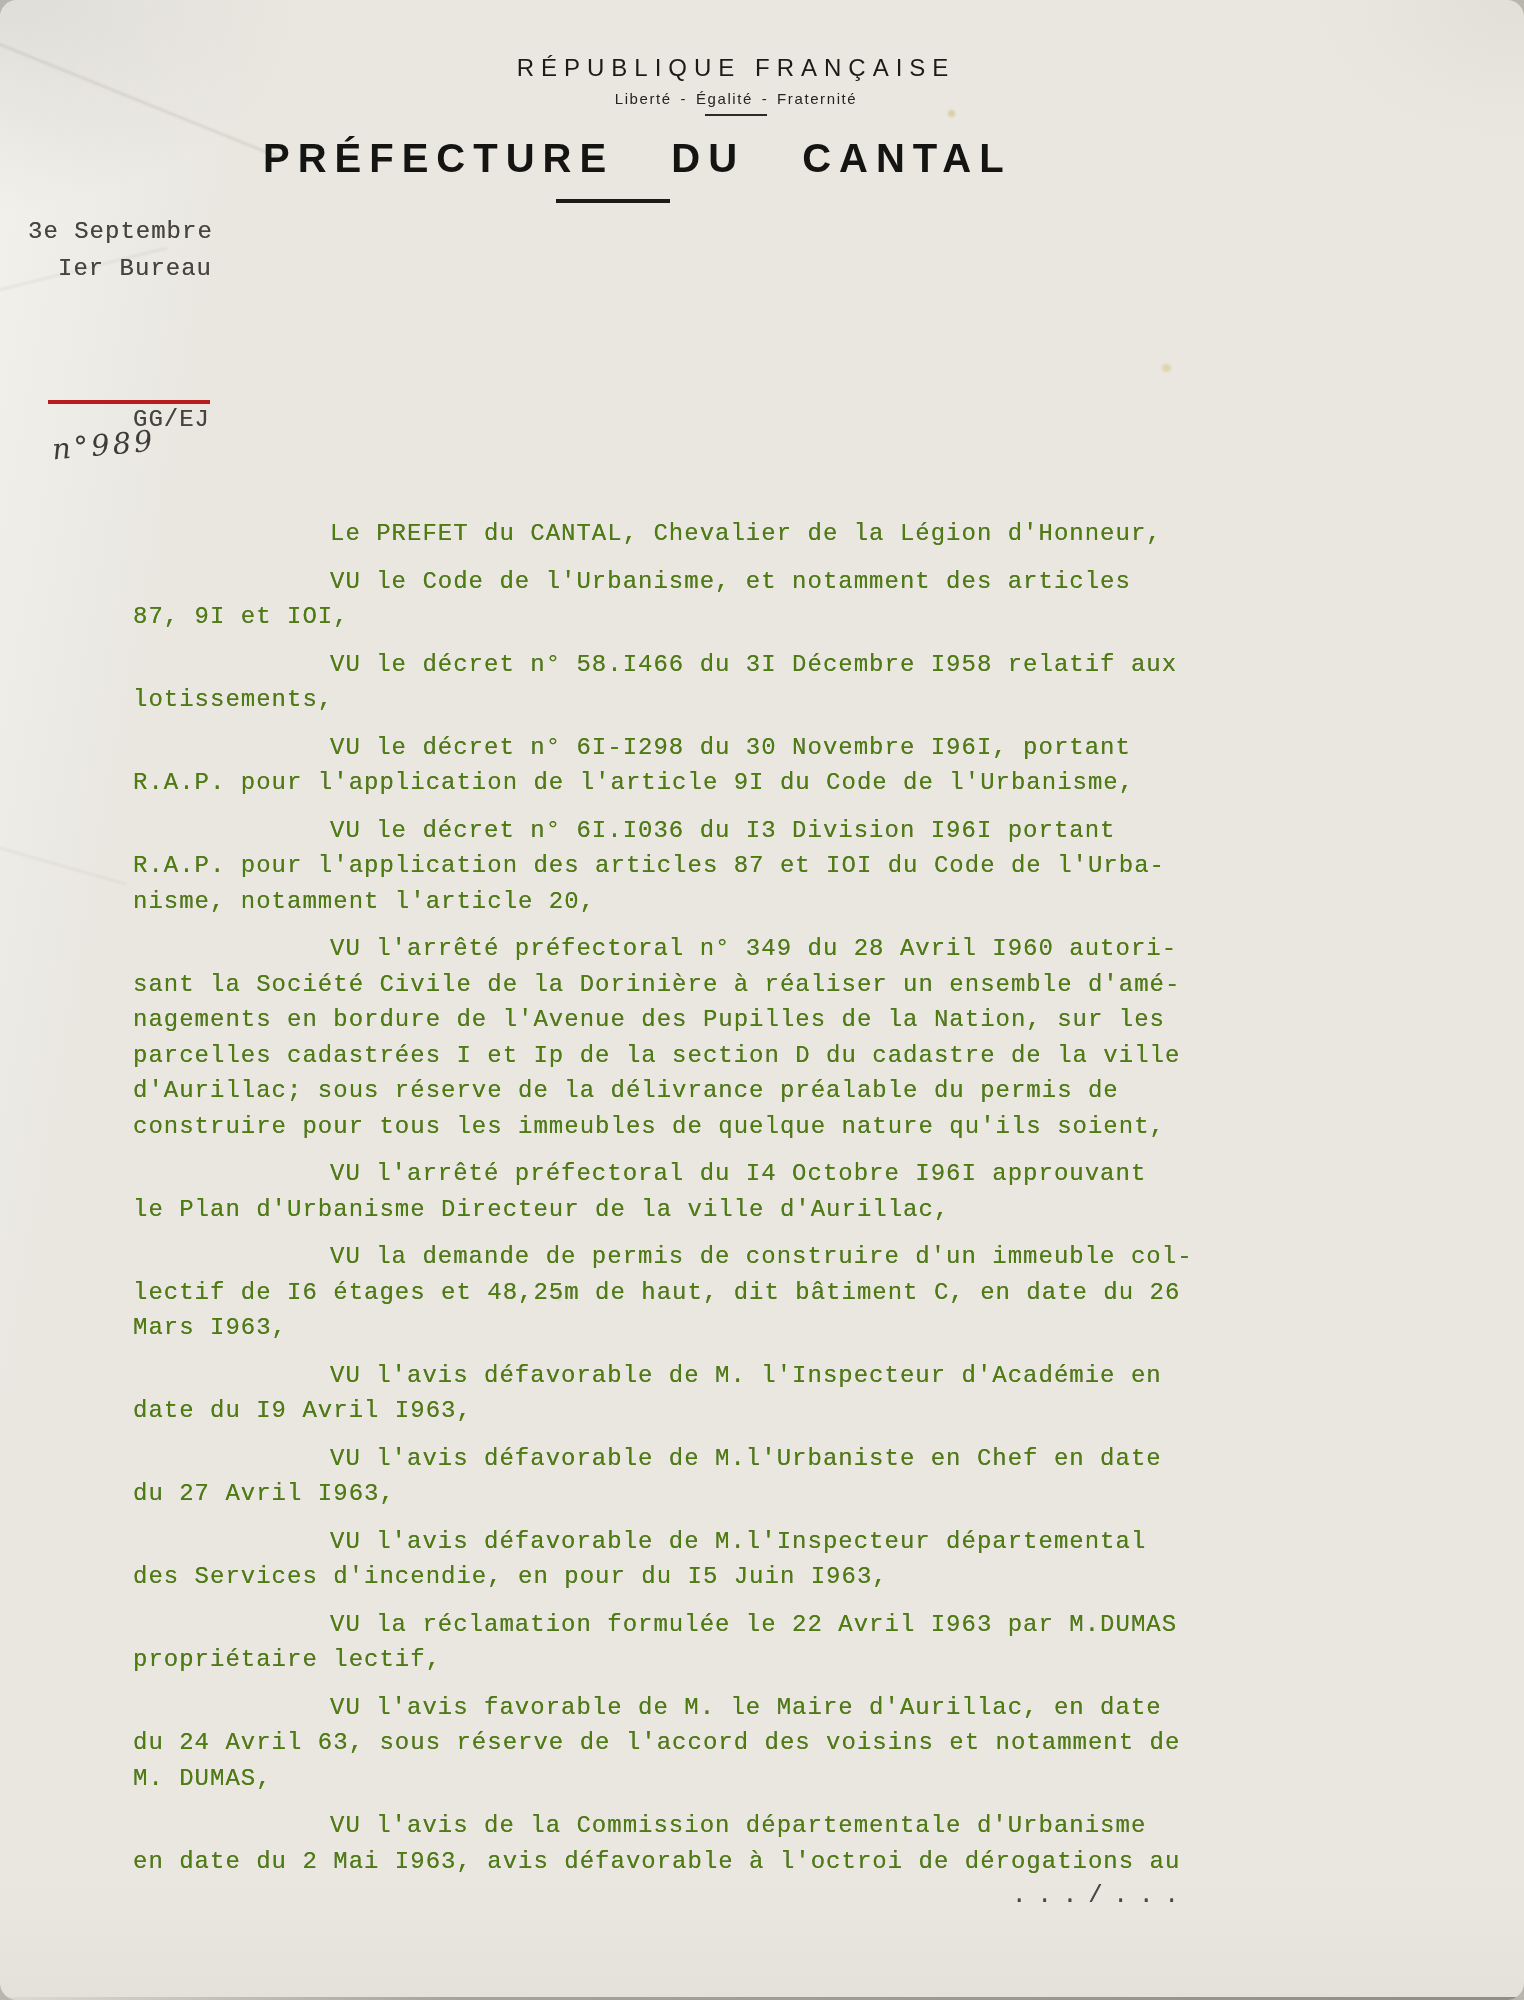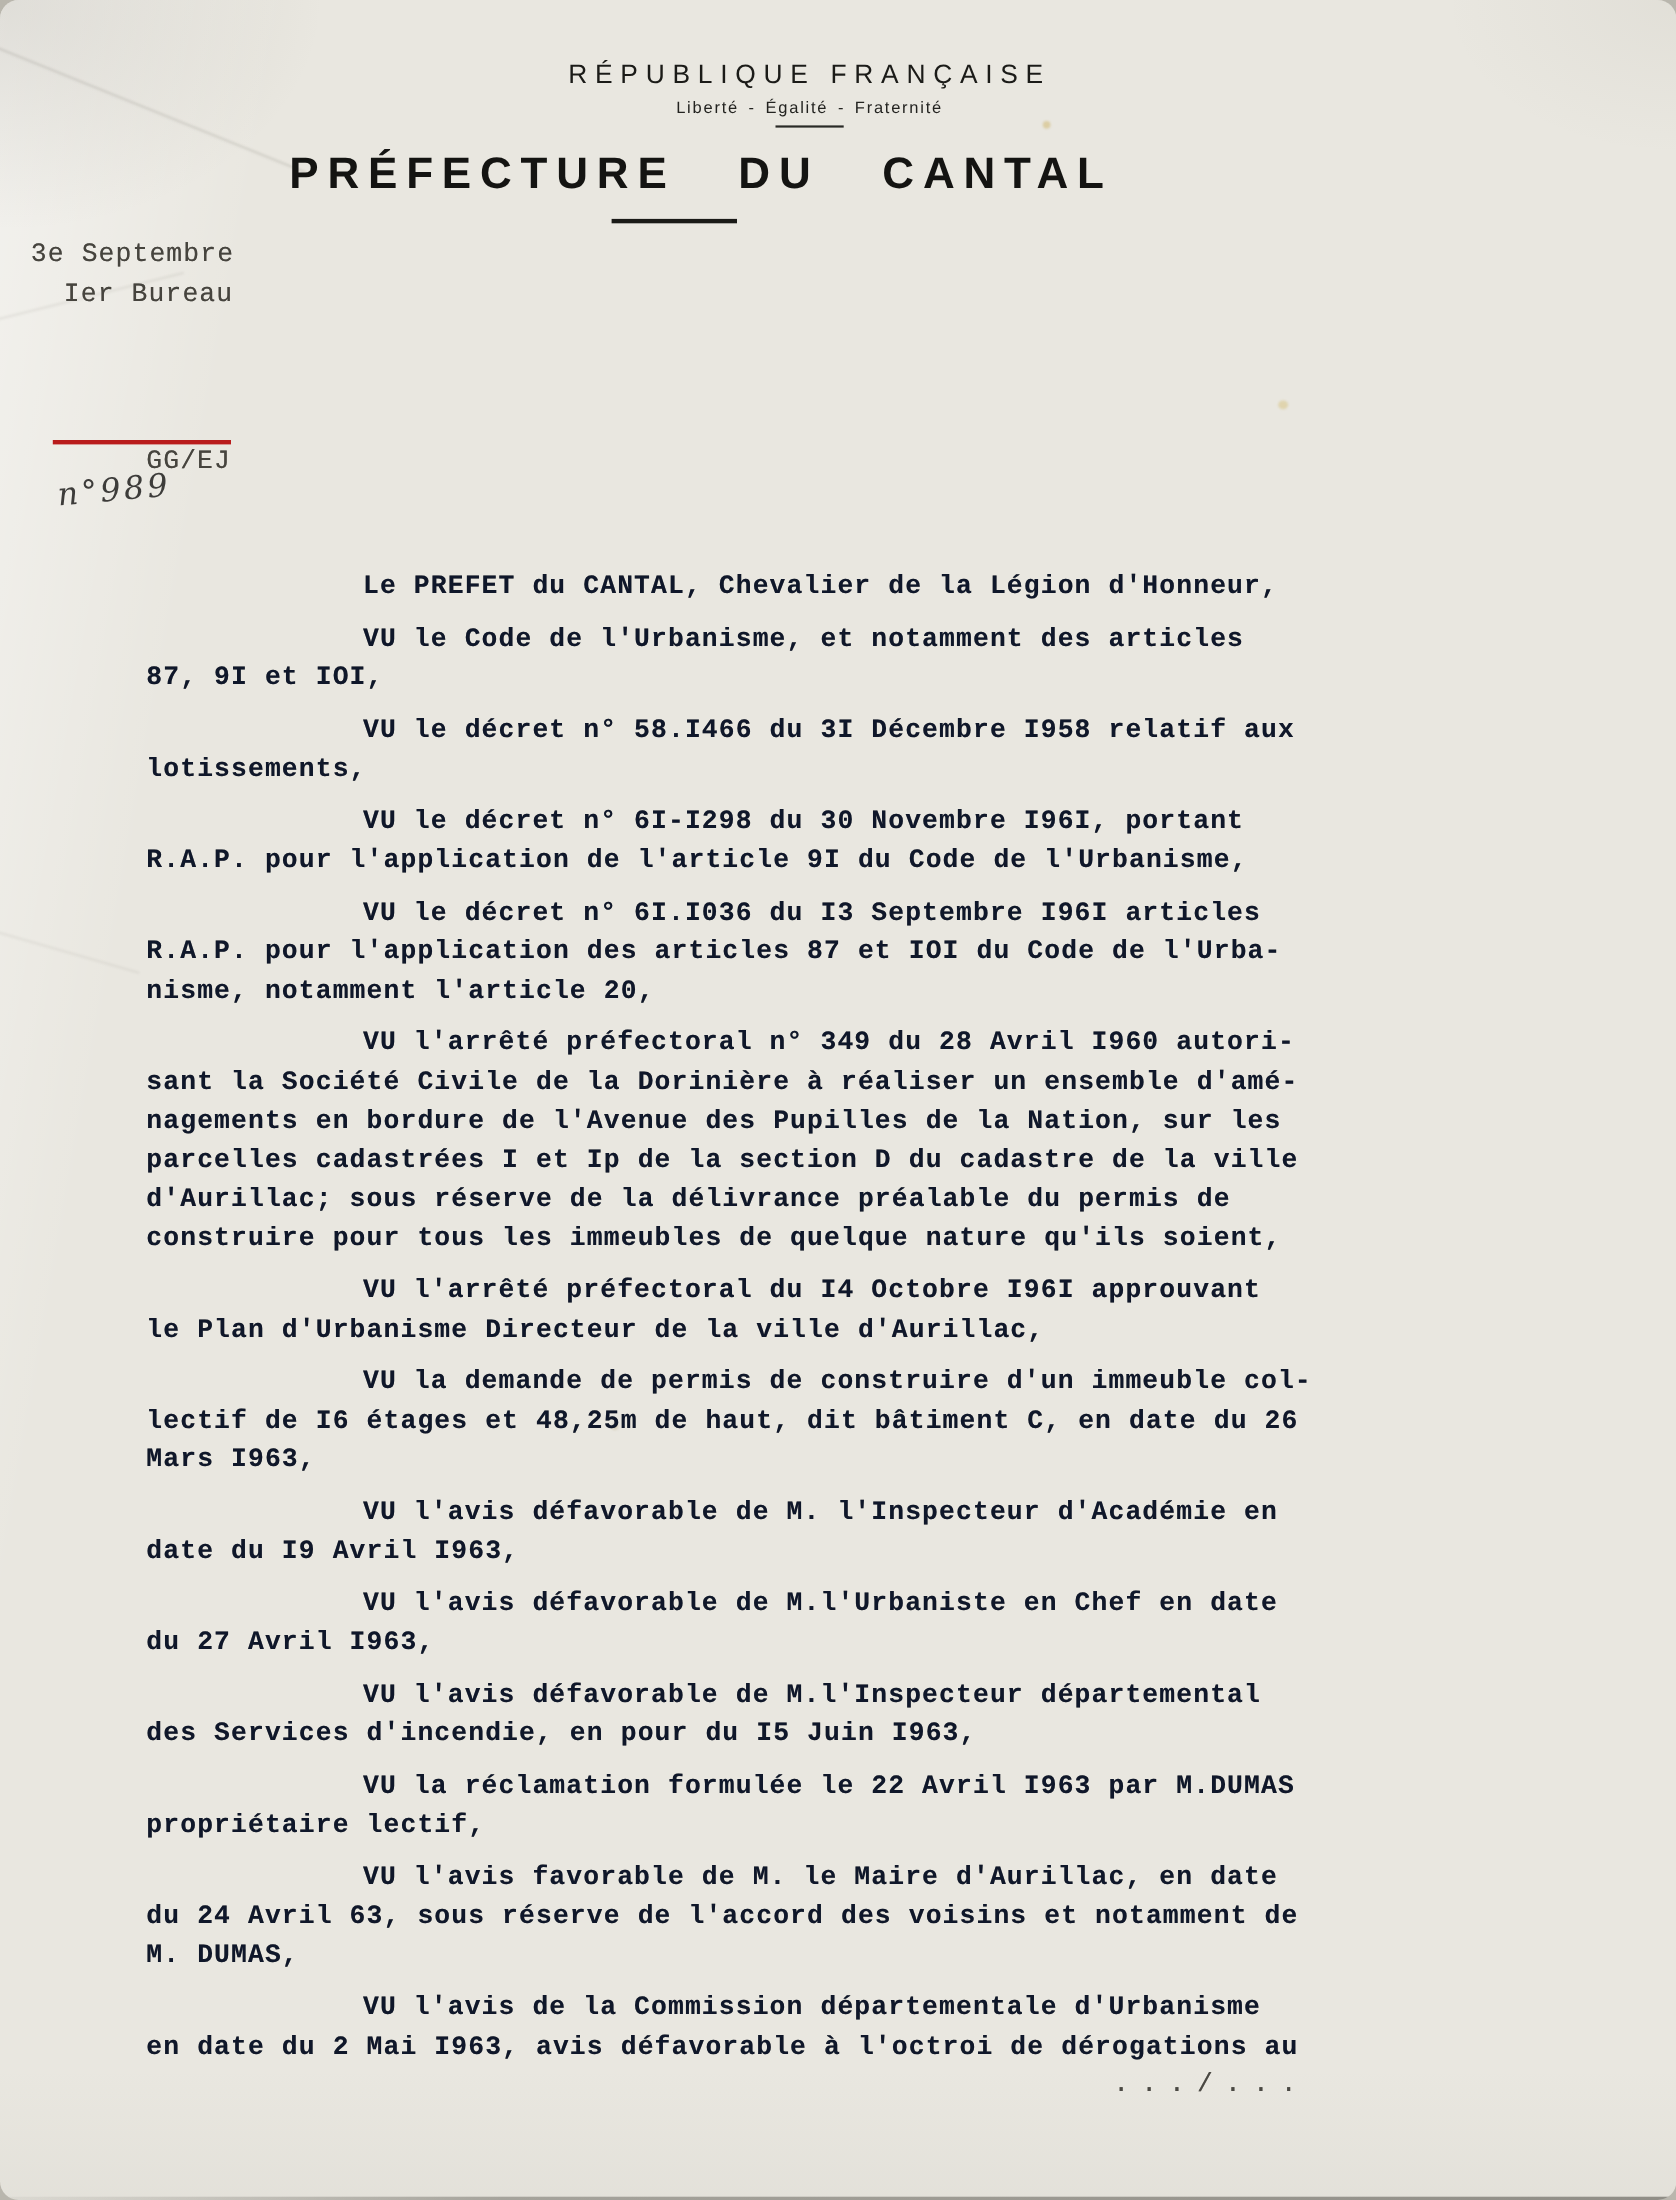--- a/index.html
+++ b/index.html
@@ -58,21 +58,21 @@
     position:absolute;left:52px;top:428px;
     font-family:"DejaVu Serif","Liberation Serif",serif;
     font-style:italic;font-size:29px;letter-spacing:3px;
     color:#3d3c3a;transform:rotate(-5deg);white-space:nowrap;
   }
 
   
   .body-text{position:absolute;left:133px;top:516px;width:1085px;}
   .para{margin:0 0 12px 0;}
   .line{font-size:24px;letter-spacing:1px;line-height:35.5px;white-space:pre;
-    color:#0f172a;text-shadow:0 0 0.55px rgba(70,68,62,0.6);font-weight:bold;}
+    color:#4d7c0f;text-shadow:0 0 0.55px rgba(70,68,62,0.6);}
   .para .line:first-child{padding-left:197px;}
 
   .continuation{
     position:absolute;left:1012px;top:1882px;
     font-size:24px;letter-spacing:11px;color:#4a4843;white-space:nowrap;
     text-shadow:0 0 0.5px rgba(70,68,62,0.6);
   }
 </style>
 </head>
 <body>
@@ -113,21 +113,21 @@
     </div>
     <div class="para">
       <div class="line">VU le décret n° 58.I466 du 3I Décembre I958 relatif aux</div>
       <div class="line">lotissements,</div>
     </div>
     <div class="para">
       <div class="line">VU le décret n° 6I-I298 du 30 Novembre I96I, portant</div>
       <div class="line">R.A.P. pour l'application de l'article 9I du Code de l'Urbanisme,</div>
     </div>
     <div class="para">
-      <div class="line">VU le décret n° 6I.I036 du I3 Septembre I96I articles</div>
+      <div class="line">VU le décret n° 6I.I036 du I3 Division I96I portant</div>
       <div class="line">R.A.P. pour l'application des articles 87 et IOI du Code de l'Urba-</div>
       <div class="line">nisme, notamment l'article 20,</div>
     </div>
     <div class="para">
       <div class="line">VU l'arrêté préfectoral n° 349 du 28 Avril I960 autori-</div>
       <div class="line">sant la Société Civile de la Dorinière à réaliser un ensemble d'amé-</div>
       <div class="line">nagements en bordure de l'Avenue des Pupilles de la Nation, sur les</div>
       <div class="line">parcelles cadastrées I et Ip de la section D du cadastre de la ville</div>
       <div class="line">d'Aurillac; sous réserve de la délivrance préalable du permis de</div>
       <div class="line">construire pour tous les immeubles de quelque nature qu'ils soient,</div>

